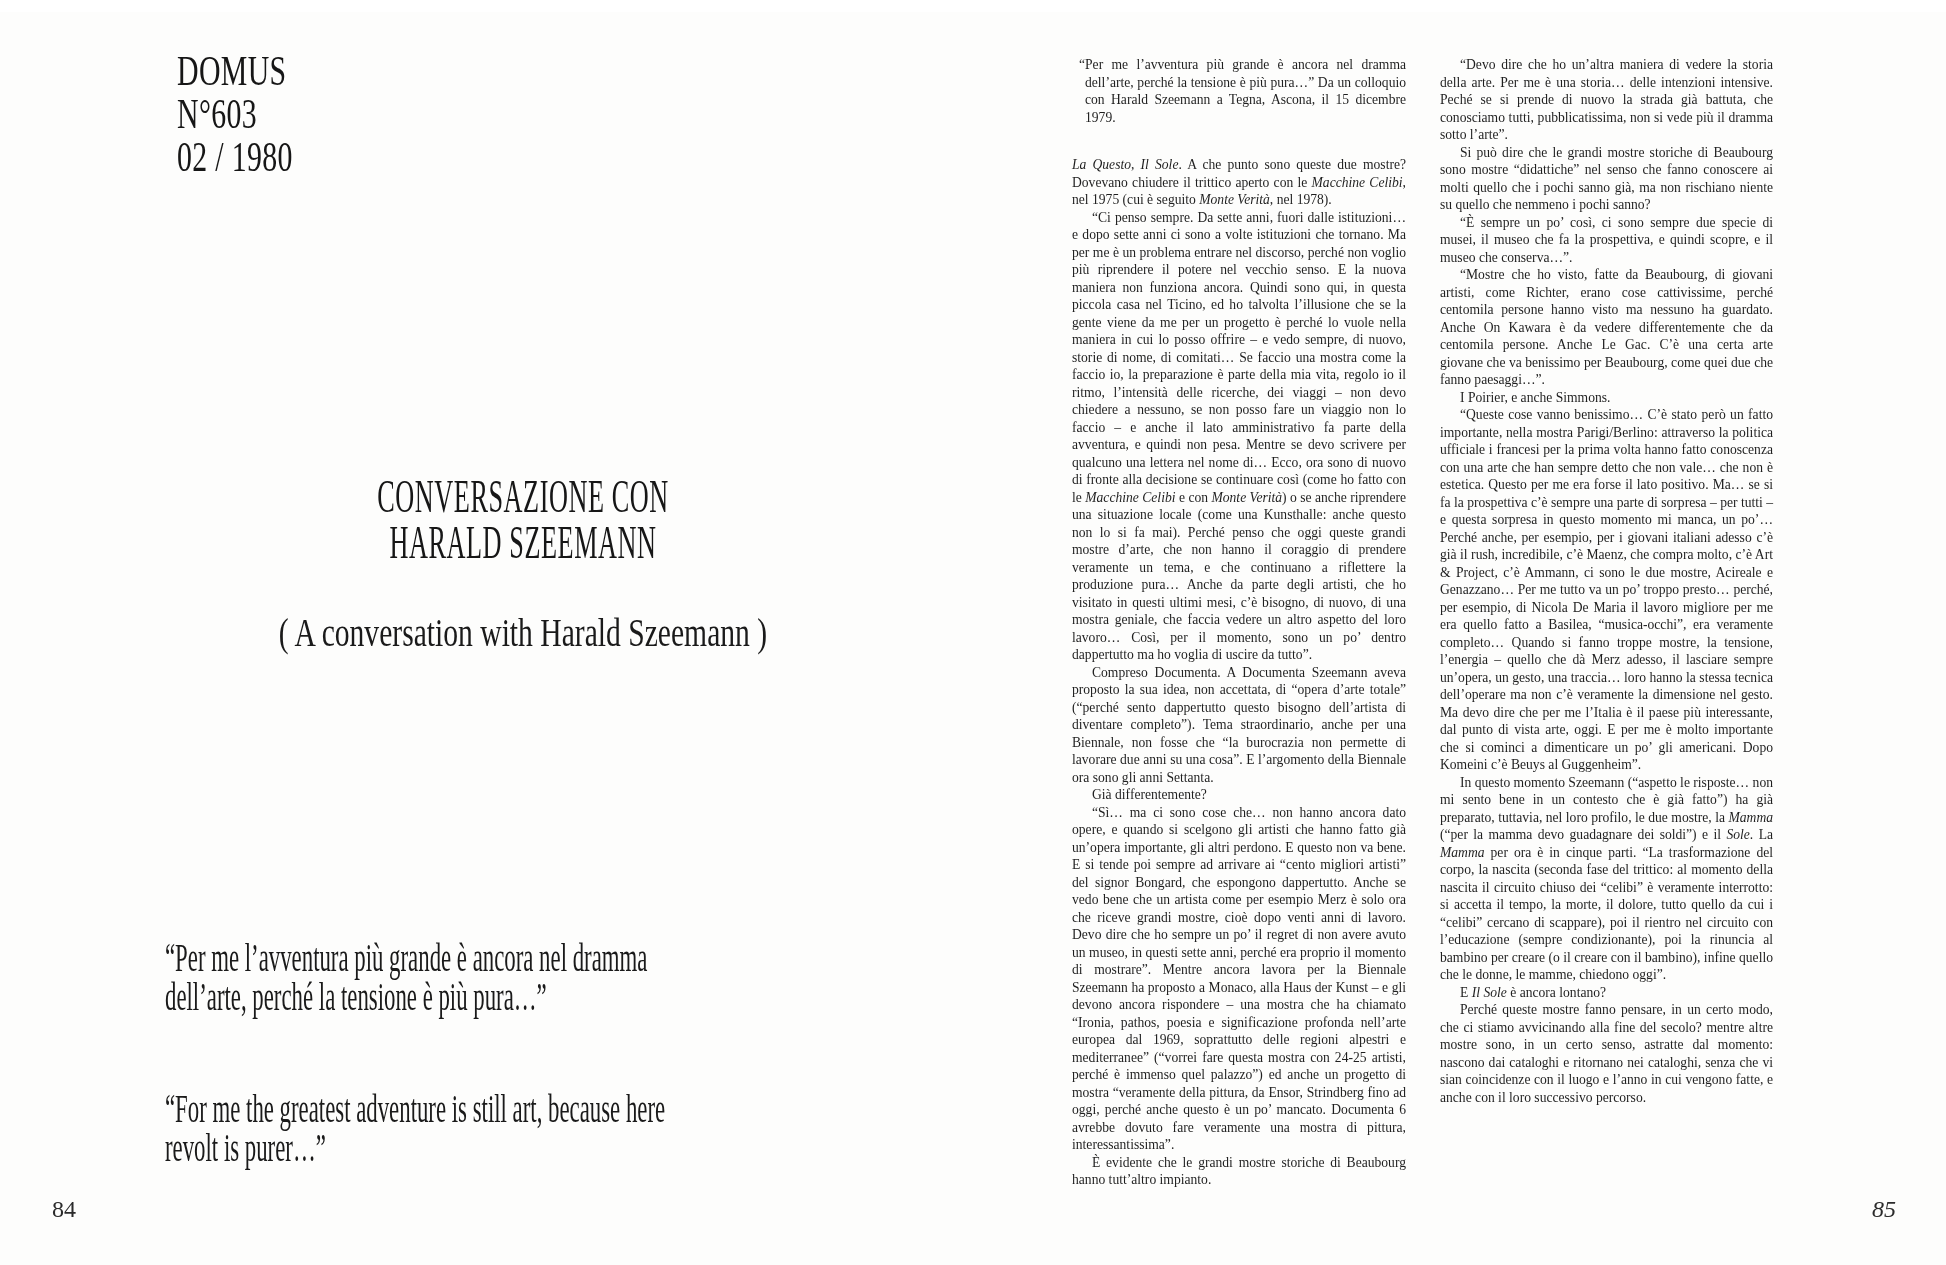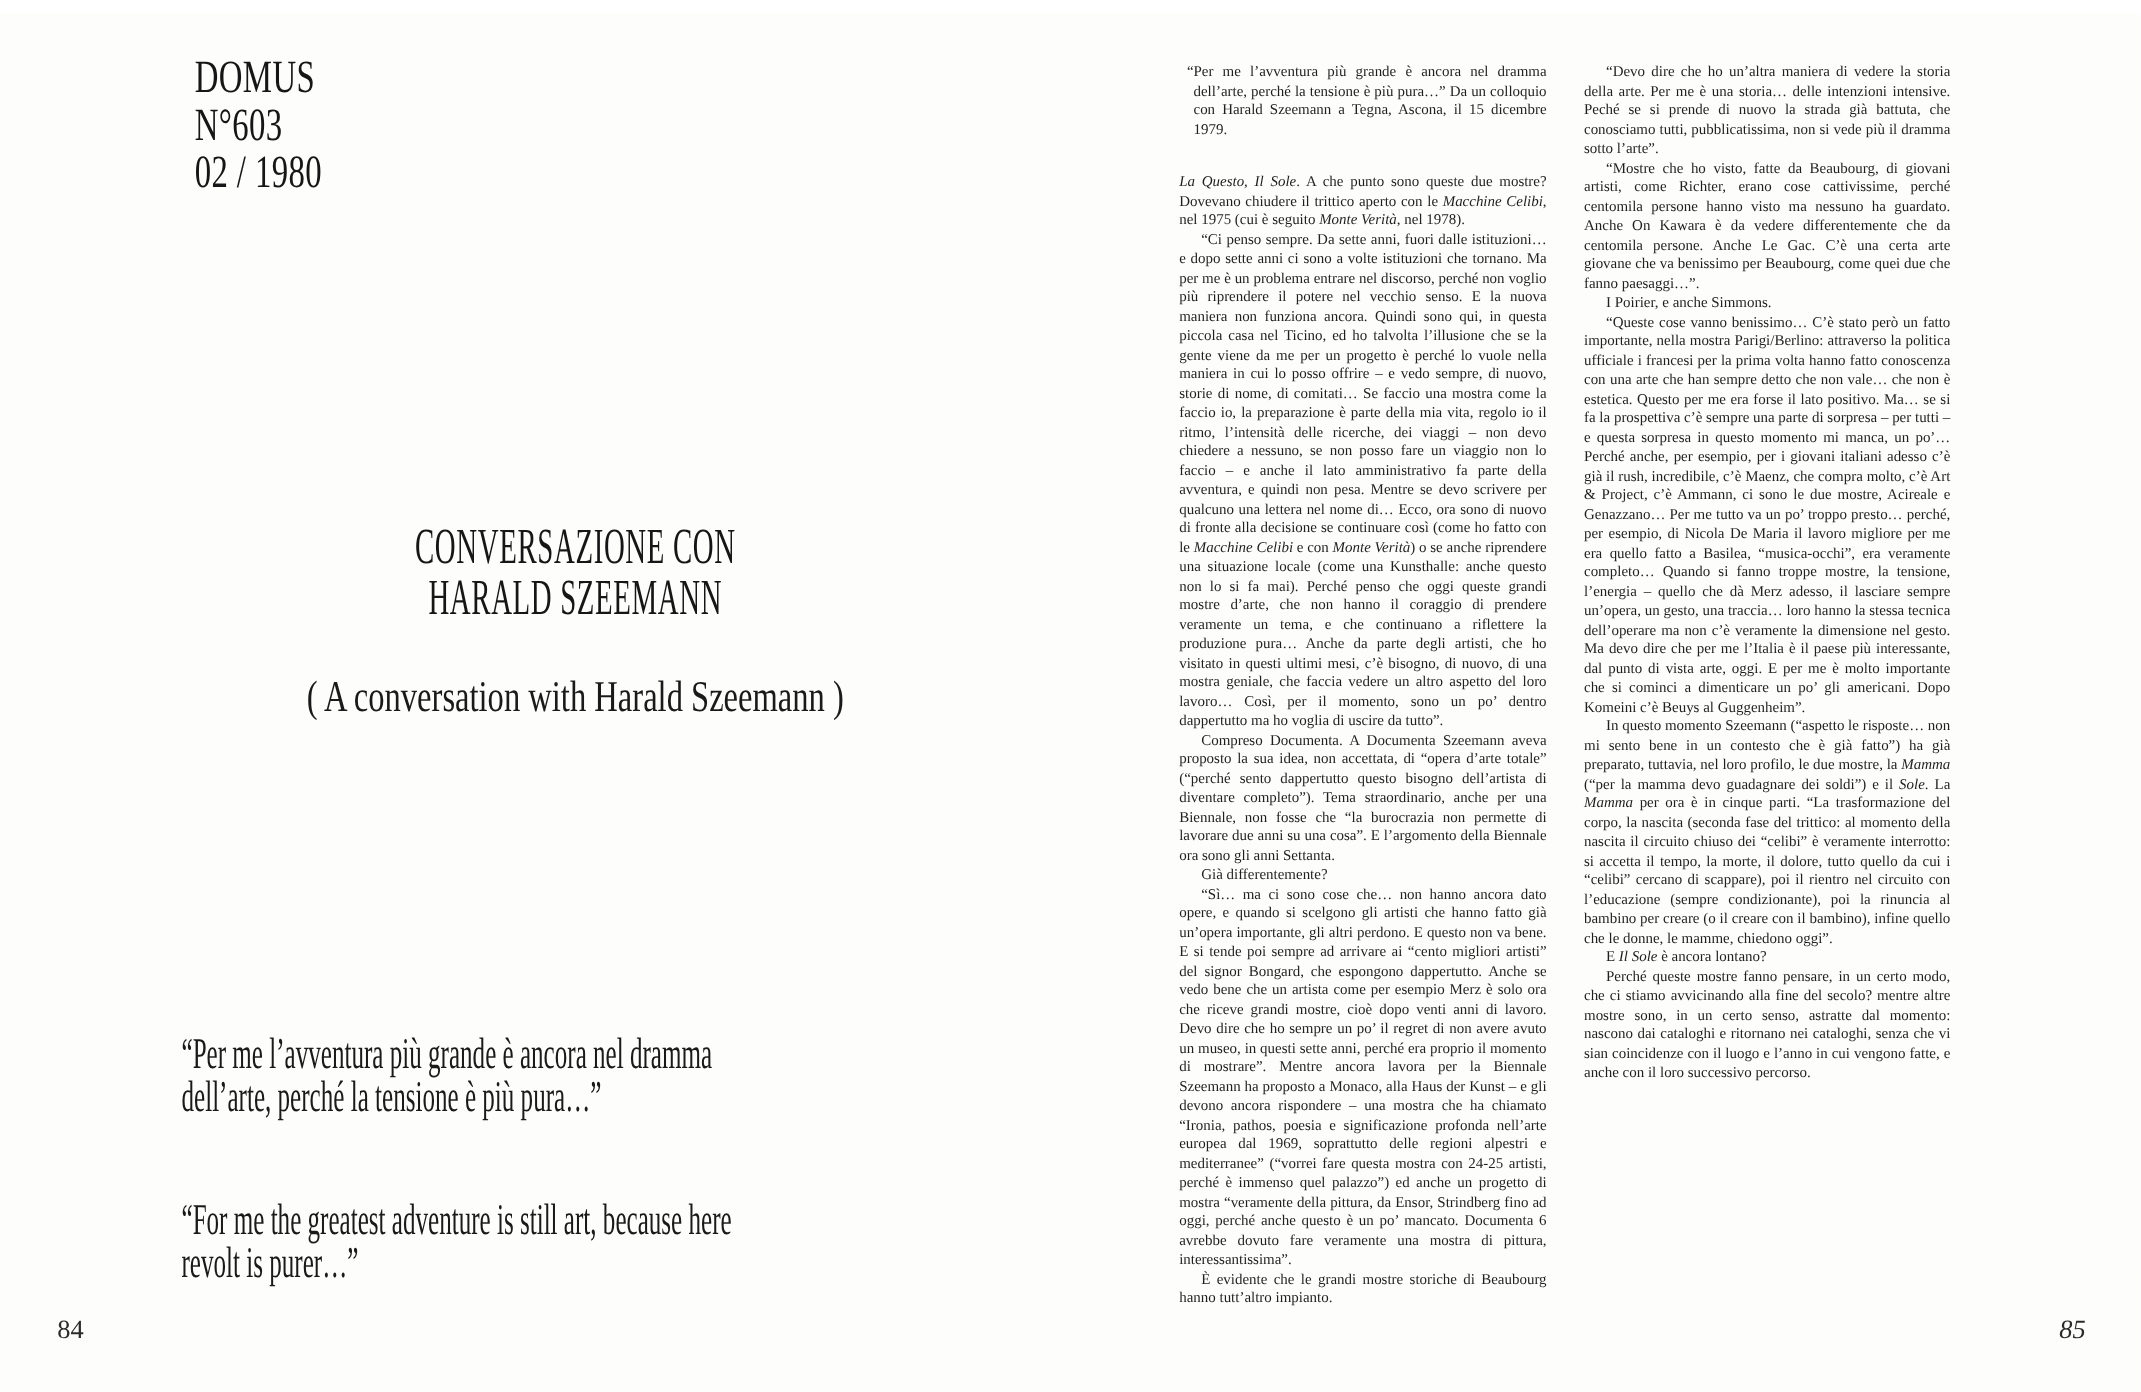--- a/index.html
+++ b/index.html
@@ -69,20 +69,22 @@
       <p class=""><span class="it">La Questo</span><span>, </span><span class="it">Il Sole</span><span>. A che punto sono queste due mostre? Dovevano chiudere il trittico aperto con le </span><span class="it">Macchine Celibi</span><span>, nel 1975 (cui è seguito </span><span class="it">Monte Verità</span><span>, nel 1978).</span></p>
       <p class="ind"><span>“Ci penso sempre. Da sette anni, fuori dalle istituzioni… e dopo sette anni ci sono a volte istituzioni che tornano. Ma per me è un problema entrare nel discorso, perché non voglio più riprendere il potere nel vecchio senso. E la nuova maniera non funziona ancora. Quindi sono qui, in questa piccola casa nel Ticino, ed ho talvolta l’illusione che se la gente viene da me per un progetto è perché lo vuole nella maniera in cui lo posso offrire – e vedo sempre, di nuovo, storie di nome, di comitati… Se faccio una mostra come la faccio io, la preparazione è parte della mia vita, regolo io il ritmo, l’intensità delle ricerche, dei viaggi – non devo chiedere a nessuno, se non posso fare un viaggio non lo faccio – e anche il lato amministrativo fa parte della avventura, e quindi non pesa. Mentre se devo scrivere per qualcuno una lettera nel nome di… Ecco, ora sono di nuovo di fronte alla decisione se continuare così (come ho fatto con le </span><span class="it">Macchine Celibi</span><span> e con </span><span class="it">Monte Verità</span><span>) o se anche riprendere una situazione locale (come una Kunsthalle: anche questo non lo si fa mai). Perché penso che oggi queste grandi mostre d’arte, che non hanno il coraggio di prendere veramente un tema, e che continuano a riflettere la produzione pura… Anche da parte degli artisti, che ho visitato in questi ultimi mesi, c’è bisogno, di nuovo, di una mostra geniale, che faccia vedere un altro aspetto del loro lavoro… Così, per il momento, sono un po’ dentro dappertutto ma ho voglia di uscire da tutto”.</span></p>
       <p class="ind"><span>Compreso Documenta. A Documenta Szeemann aveva proposto la sua idea, non accettata, di “opera d’arte totale” (“perché sento dappertutto questo bisogno dell’artista di diventare completo”). Tema straordinario, anche per una Biennale, non fosse che “la burocrazia non permette di lavorare due anni su una cosa”. E l’argomento della Biennale ora sono gli anni Settanta.</span></p>
       <p class="ind"><span>Già differentemente?</span></p>
       <p class="ind"><span>“Sì… ma ci sono cose che… non hanno ancora dato opere, e quando si scelgono gli artisti che hanno fatto già un’opera importante, gli altri perdono. E questo non va bene. E si tende poi sempre ad arrivare ai “cento migliori artisti” del signor Bongard, che espongono dappertutto. Anche se vedo bene che un artista come per esempio Merz è solo ora che riceve grandi mostre, cioè dopo venti anni di lavoro. Devo dire che ho sempre un po’ il regret di non avere avuto un museo, in questi sette anni, perché era proprio il momento di mostrare”. Mentre ancora lavora per la Biennale Szeemann ha proposto a Monaco, alla Haus der Kunst – e gli devono ancora rispondere – una mostra che ha chiamato “Ironia, pathos, poesia e significazione profonda nell’arte europea dal 1969, soprattutto delle regioni alpestri e mediterranee” (“vorrei fare questa mostra con 24-25 artisti, perché è immenso quel palazzo”) ed anche un progetto di mostra “veramente della pittura, da Ensor, Strindberg fino ad oggi, perché anche questo è un po’ mancato. Documenta 6 avrebbe dovuto fare veramente una mostra di pittura, interessantissima”.</span></p>
       <p class="ind"><span>È evidente che le grandi mostre storiche di Beaubourg hanno tutt’altro impianto.</span></p>
     </div>
 
   <div class="col col-b">
       <p class="ind"><span>“Devo dire che ho un’altra maniera di vedere la storia della arte. Per me è una storia… delle intenzioni intensive. Peché se si prende di nuovo la strada già battuta, che conosciamo tutti, pubblicatissima, non si vede più il dramma sotto l’arte”.</span></p>
+      <p class="ind"><span>Si può dire che le grandi mostre storiche di Beaubourg sono mostre “didattiche” nel senso che fanno conoscere ai molti quello che i pochi sanno già, ma non rischiano niente su quello che nemmeno i pochi sanno?</span></p>
+      <p class="ind"><span>“È sempre un po’ così, ci sono sempre due specie di musei, il museo che fa la prospettiva, e quindi scopre, e il museo che conserva…”.</span></p>
       <p class="ind"><span>“Mostre che ho visto, fatte da Beaubourg, di giovani artisti, come Richter, erano cose cattivissime, perché centomila persone hanno visto ma nessuno ha guardato. Anche On Kawara è da vedere differentemente che da centomila persone. Anche Le Gac. C’è una certa arte giovane che va benissimo per Beaubourg, come quei due che fanno paesaggi…”.</span></p>
       <p class="ind"><span>I Poirier, e anche Simmons.</span></p>
       <p class="ind"><span>“Queste cose vanno benissimo… C’è stato però un fatto importante, nella mostra Parigi/Berlino: attraverso la politica ufficiale i francesi per la prima volta hanno fatto conoscenza con una arte che han sempre detto che non vale… che non è estetica. Questo per me era forse il lato positivo. Ma… se si fa la prospettiva c’è sempre una parte di sorpresa – per tutti – e questa sorpresa in questo momento mi manca, un po’… Perché anche, per esempio, per i giovani italiani adesso c’è già il rush, incredibile, c’è Maenz, che compra molto, c’è Art &amp; Project, c’è Ammann, ci sono le due mostre, Acireale e Genazzano… Per me tutto va un po’ troppo presto… perché, per esempio, di Nicola De Maria il lavoro migliore per me era quello fatto a Basilea, “musica-occhi”, era veramente completo… Quando si fanno troppe mostre, la tensione, l’energia – quello che dà Merz adesso, il lasciare sempre un’opera, un gesto, una traccia… loro hanno la stessa tecnica dell’operare ma non c’è veramente la dimensione nel gesto. Ma devo dire che per me l’Italia è il paese più interessante, dal punto di vista arte, oggi. E per me è molto importante che si cominci a dimenticare un po’ gli americani. Dopo Komeini c’è Beuys al Guggenheim”.</span></p>
       <p class="ind"><span>In questo momento Szeemann (“aspetto le risposte… non mi sento bene in un contesto che è già fatto”) ha già preparato, tuttavia, nel loro profilo, le due mostre, la </span><span class="it">Mamma</span><span> (“per la mamma devo guadagnare dei soldi”) e il </span><span class="it">Sole</span><span>. La </span><span class="it">Mamma</span><span> per ora è in cinque parti. “La trasformazione del corpo, la nascita (seconda fase del trittico: al momento della nascita il circuito chiuso dei “celibi” è veramente interrotto: si accetta il tempo, la morte, il dolore, tutto quello da cui i “celibi” cercano di scappare), poi il rientro nel circuito con l’educazione (sempre condizionante), poi la rinuncia al bambino per creare (o il creare con il bambino), infine quello che le donne, le mamme, chiedono oggi”.</span></p>
       <p class="ind"><span>E </span><span class="it">Il Sole</span><span> è ancora lontano?</span></p>
       <p class="ind"><span>Perché queste mostre fanno pensare, in un certo modo, che ci stiamo avvicinando alla fine del secolo? mentre altre mostre sono, in un certo senso, astratte dal momento: nascono dai cataloghi e ritornano nei cataloghi, senza che vi sian coincidenze con il luogo e l’anno in cui vengono fatte, e anche con il loro successivo percorso.</span></p>
     </div>
 
   <div class="pagenum left">84</div>
 

